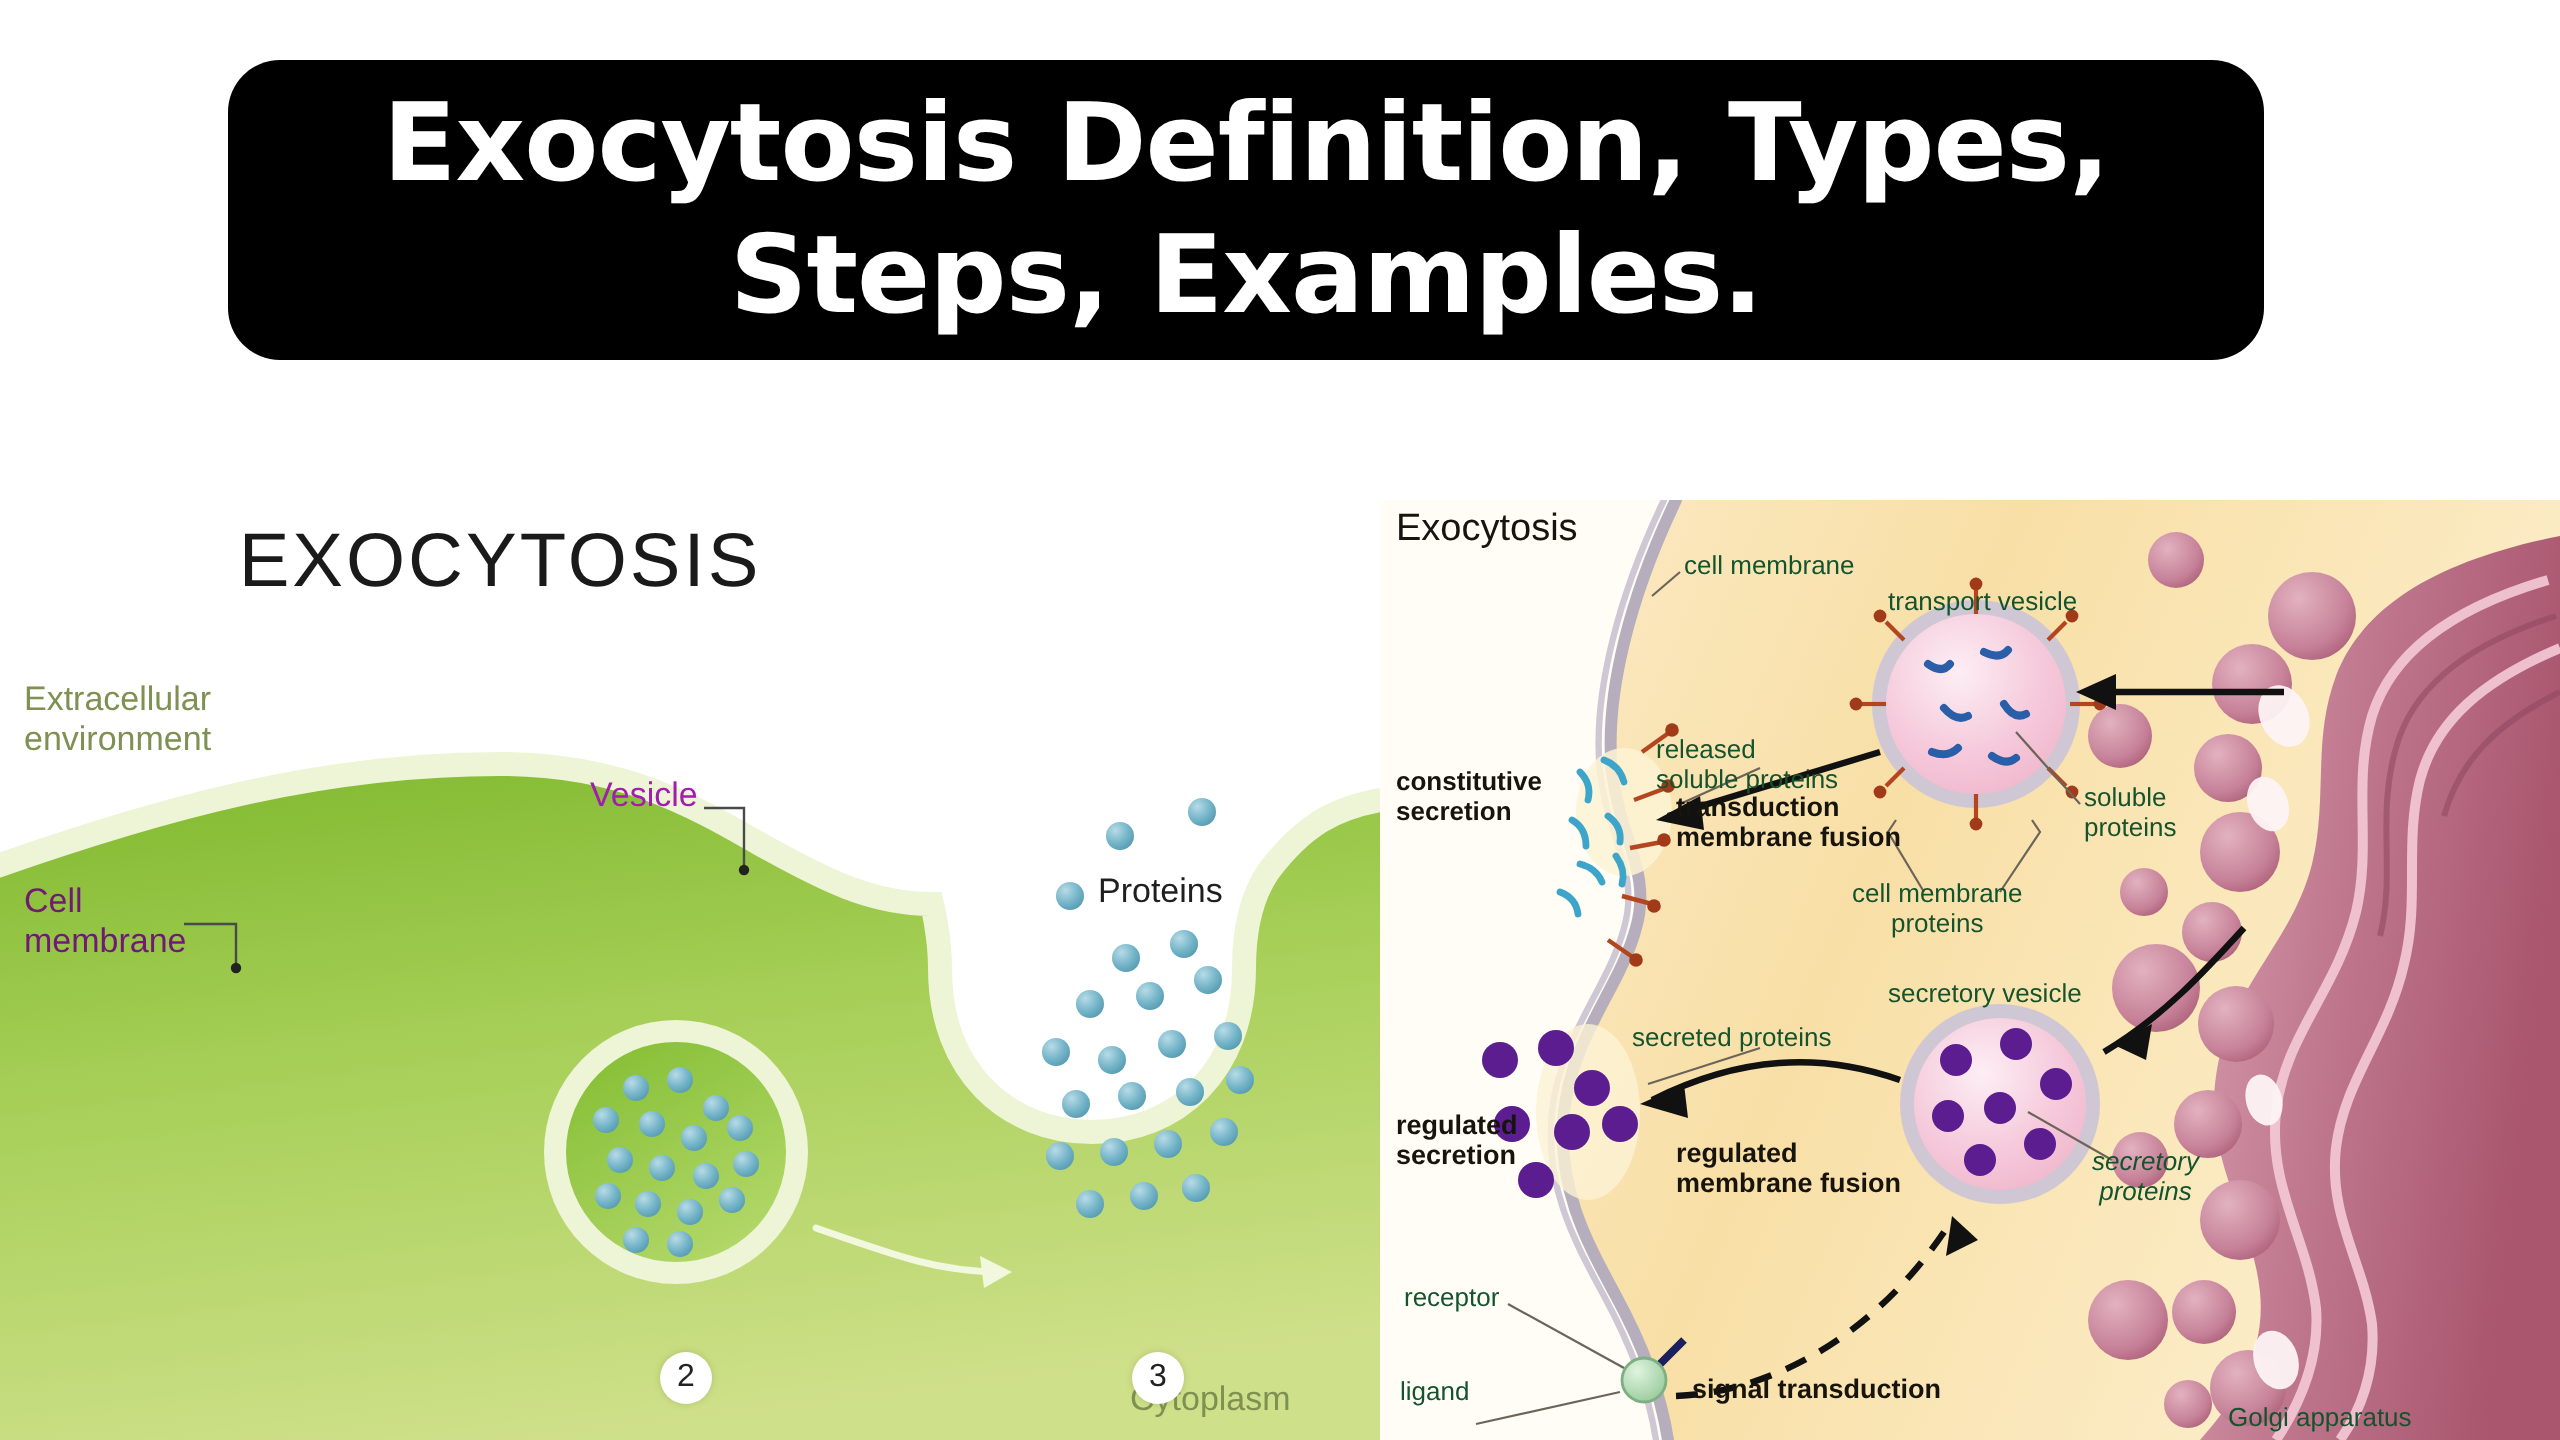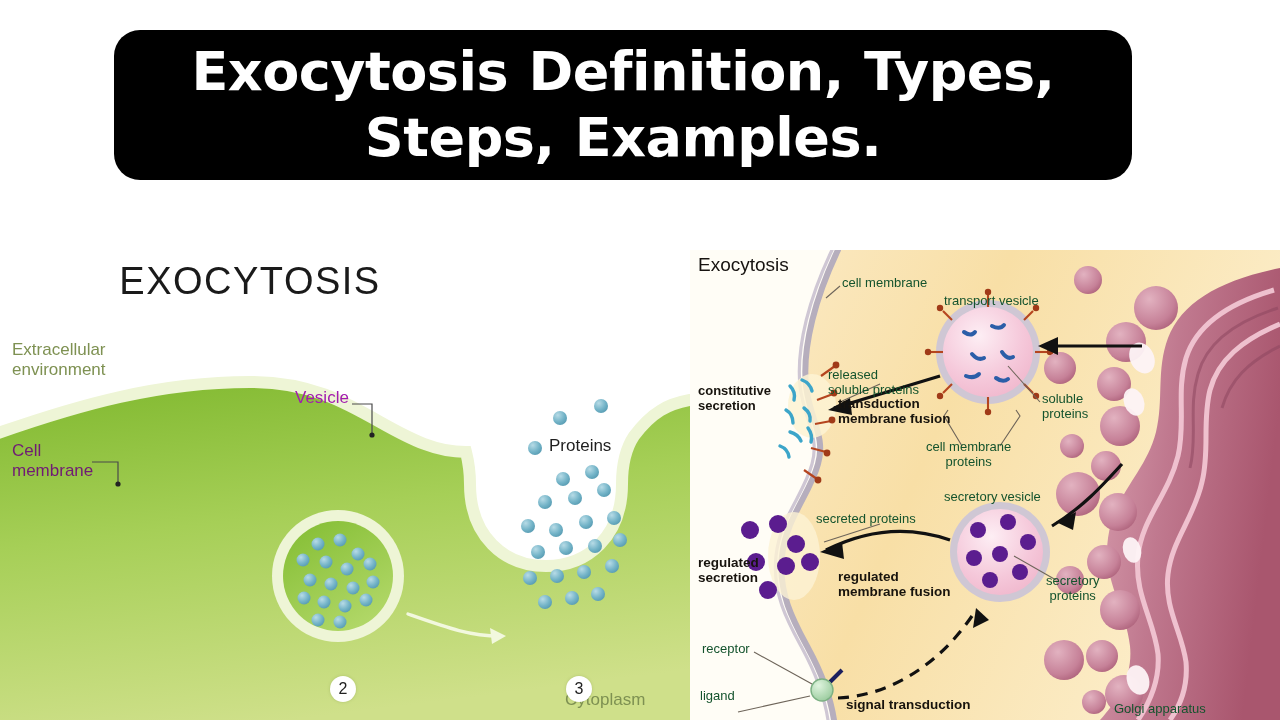--- a/index.html
+++ b/index.html
@@ -166,23 +166,23 @@
   #r-transport   { left: 254px; top: 44px;  font-size: 13px; }
   #r-released    { left: 138px; top: 118px; font-size: 13px; text-align:left; }
   #r-constitutive{ left: 8px;   top: 134px; font-size: 13px; }
   #r-unregulated { left: 148px; top: 146px; font-size: 13.5px; }
   #r-soluble     { left: 352px; top: 142px; font-size: 13px; }
   #r-cellmemprot { left: 236px; top: 190px; font-size: 13px; text-align:center; }
   #r-secvesicle  { left: 254px; top: 240px; font-size: 13px; }
   #r-secreted    { left: 126px; top: 262px; font-size: 13px; }
   #r-regulated   { left: 8px;   top: 305px; font-size: 13.5px; }
   #r-regfusion   { left: 148px; top: 319px; font-size: 13.5px; }
-  #r-secproteins { left: 356px; top: 324px; font-size: 13px; text-align:center; }
+  #r-secproteins { left: 356px; top: 324px; font-size: 13px; text-align:center;font-style:italic; }
   #r-receptor    { left: 12px;  top: 392px; font-size: 13px; }
-  #r-signal      { left: 156px; top: 447px; font-size: 13.5px; }
+  #r-signal      { left: 156px; top: 437px; font-size: 13.5px; }
   #r-ligand      { left: 10px;  top: 439px; font-size: 13px; }
   #r-golgi       { left: 424px; top: 452px; font-size: 13px; }
 </style>
 </head>
 <body>
 
 <div id="title-banner">
   <div id="title-text">Exocytosis Definition, Types, Steps, Examples.</div>
 </div>
 

